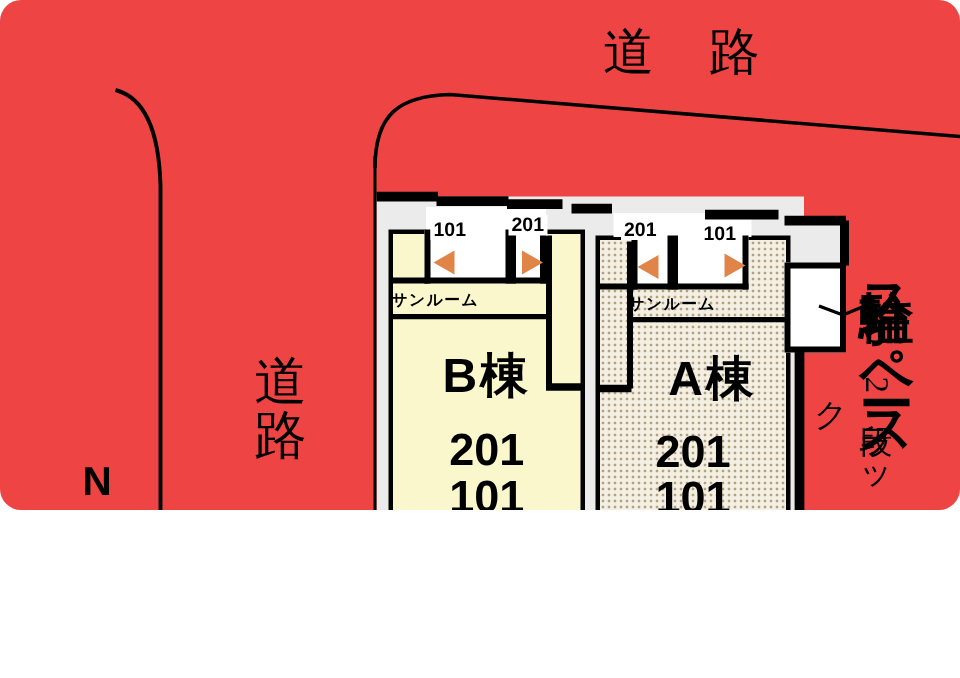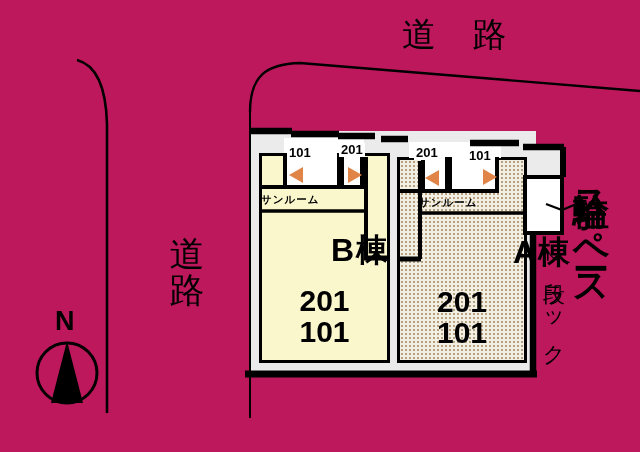--- a/index.html
+++ b/index.html
@@ -1,18 +1,18 @@
 <!DOCTYPE html>
 <html><head>
 <meta charset="utf-8">
 <style>
   html,body{margin:0;padding:0;background:#ffffff;}
   #stage{
-    position:relative;width:640px;height:452px;background:#be185d;overflow:hidden;
-    font-family:"Liberation Sans", sans-serif;color:#000;
+    position:relative;width:640px;height:340px;background:#ef4444;overflow:hidden;
+    font-family:"Liberation Sans", sans-serif;color:#000;border-radius:14px;
   }
   .abs{position:absolute;}
   
   .plot-bg{left:251px;top:131px;width:285px;height:243px;background:#ebebeb;}
   .plot-bg-tr{left:534px;top:144px;width:29px;height:33px;background:#ebebeb;}
   
   .bldg{border:3px solid #000;box-sizing:border-box;}
   .bldg-b{left:259px;top:153px;width:131px;height:210px;background:#fbf7cc;}
   .bldg-a{left:397px;top:157px;width:130px;height:206px;
     background-color:#f4efe3;
@@ -46,23 +46,23 @@
   .road-left{left:162px;top:209px;font-size:35px;writing-mode:vertical-rl;letter-spacing:36px;}
   .north-n{left:55px;top:306px;font-size:27px;font-weight:bold;}
   .bay-label{font-size:13px;font-weight:bold;background:#ffffff;padding:0 2px;line-height:14px;}
   .lbl-b101{left:287px;top:146px;}
   .lbl-b201{left:339px;top:143px;}
   .lbl-a201{left:414px;top:146px;}
   .lbl-a101{left:467px;top:149px;}
   .sunroom{font-size:10.5px;font-weight:bold;text-align:left;letter-spacing:1px;}
   .sun-b{left:261px;top:193px;width:106px;}
   .sun-a{left:419px;top:196px;width:106px;}
-  .bname{font-size:32px;font-weight:600;text-align:right;letter-spacing:2px;}
+  .bname{font-size:32px;font-weight:600;text-align:center;letter-spacing:2px;}
   .bname-b{left:259px;top:229px;width:131px;}
-  .bname-a{left:408px;top:231px;width:130px;padding-left:34px;}
+  .bname-a{left:376px;top:231px;width:130px;padding-left:34px;}
   .units{font-size:30px;font-weight:600;text-align:center;line-height:31px;}
   .units-b{left:259px;top:285px;width:131px;}
   .units-a{left:397px;top:286px;width:130px;}
   .bike-space{left:566px;top:164px;font-size:36px;font-weight:bold;writing-mode:vertical-rl;letter-spacing:1px;}
   .bike-rack{left:539px;top:251px;font-size:22px;writing-mode:vertical-rl;letter-spacing:4px;}
   svg.overlay{left:0;top:0;pointer-events:none;}
 </style>
 </head>
 <body>
 

